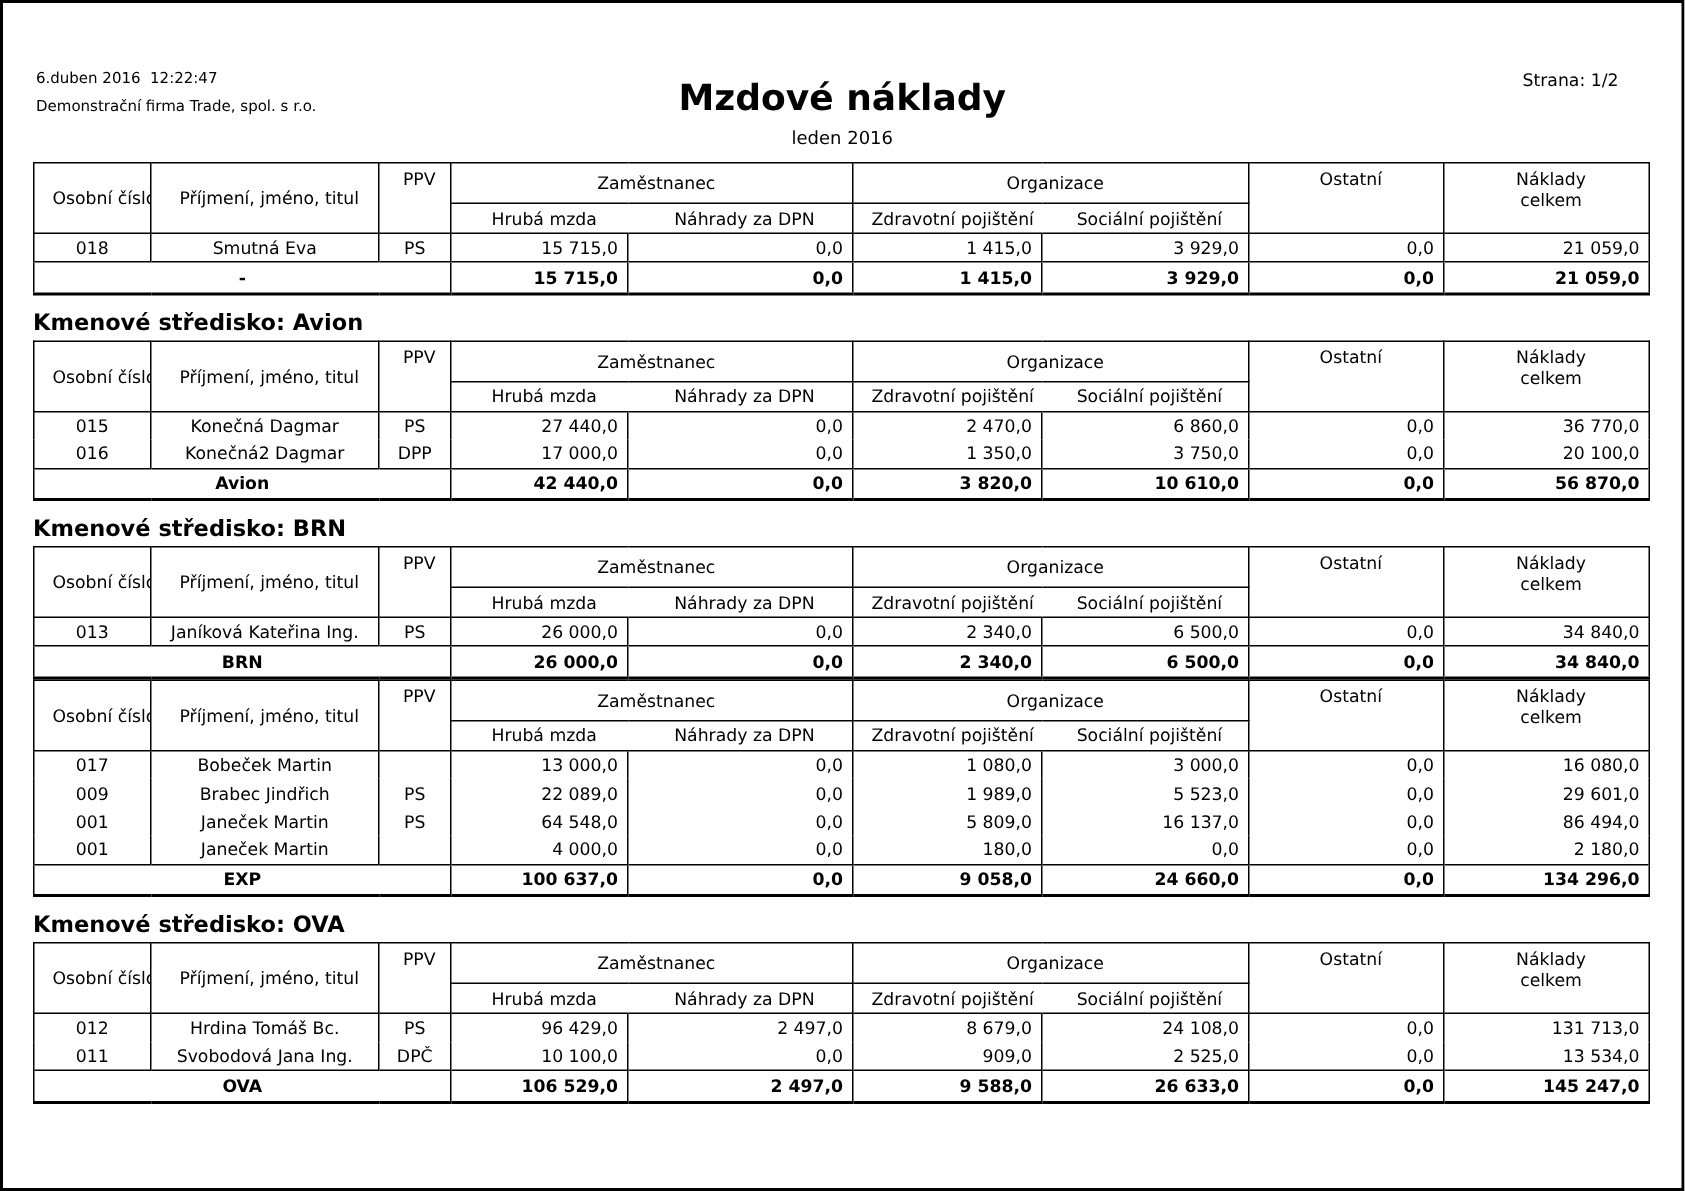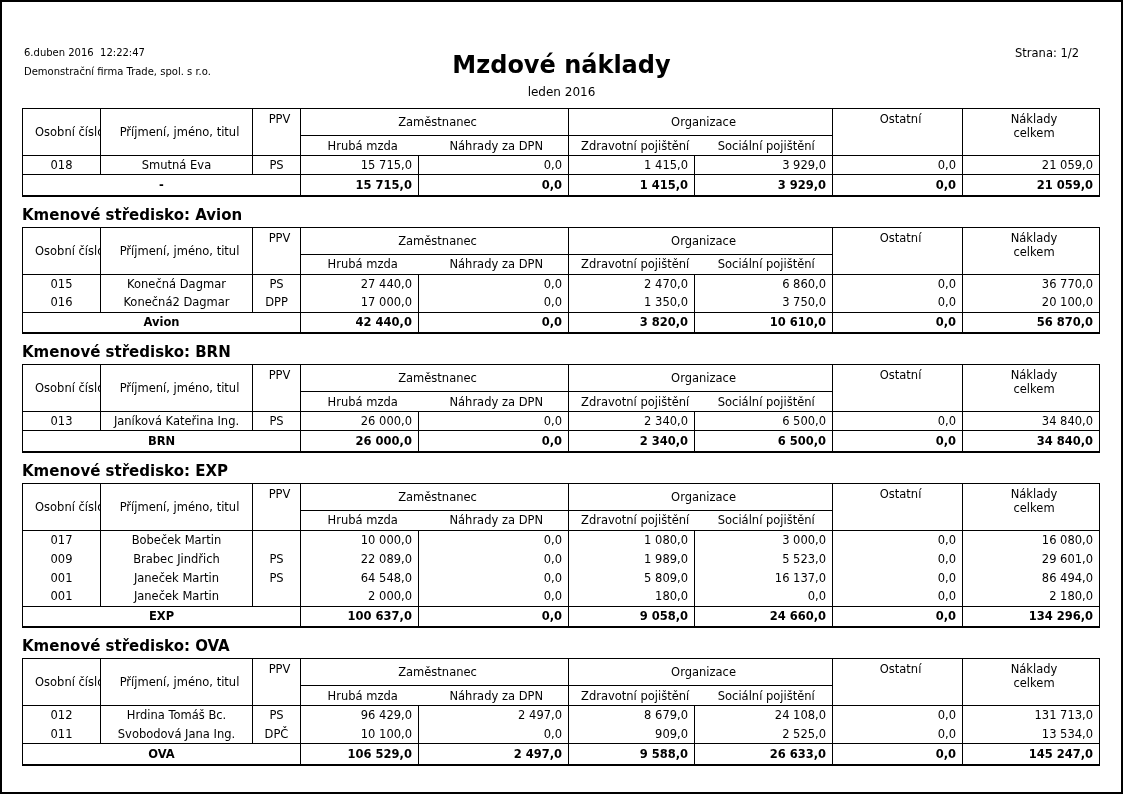--- a/index.html
+++ b/index.html
@@ -234,21 +234,20 @@
           <td class="num">2 340,0</td>
           <td class="num">6 500,0</td>
           <td class="num">0,0</td>
           <td class="num">34 840,0</td>
         </tr>
       </tfoot>
     </table>
   </div>
 
   <div class="cost-center">
-    <div class="section-title">Kmenové středisko: EXP</div>
     <table class="report-table">
       <colgroup>
         <col style="width:78px">
             <col style="width:152px">
             <col style="width:48px">
         <col style="width:118px">
             <col style="width:150px">
             <col style="width:126px">
         <col style="width:138px">
             <col style="width:130px">
@@ -269,21 +268,21 @@
           <th class="ta-c no-l">Náhrady za DPN</th>
           <th class="ta-c no-r">Zdravotní pojištění</th>
           <th class="ta-c no-l">Sociální pojištění</th>
         </tr>
       </thead>
       <tbody>
             <tr>
               <td class="ta-l">017</td>
               <td class="ta-l">Bobeček Martin</td>
               <td class="ta-c"></td>
-              <td class="num">10 000,0</td>
+              <td class="num">13 000,0</td>
               <td class="num">0,0</td>
               <td class="num">1 080,0</td>
               <td class="num">3 000,0</td>
               <td class="num">0,0</td>
               <td class="num">16 080,0</td>
             </tr>
             <tr>
               <td class="ta-l">009</td>
               <td class="ta-l">Brabec Jindřich</td>
               <td class="ta-c">PS</td>
@@ -302,21 +301,21 @@
               <td class="num">0,0</td>
               <td class="num">5 809,0</td>
               <td class="num">16 137,0</td>
               <td class="num">0,0</td>
               <td class="num">86 494,0</td>
             </tr>
             <tr>
               <td class="ta-l">001</td>
               <td class="ta-l">Janeček Martin</td>
               <td class="ta-c"></td>
-              <td class="num">2 000,0</td>
+              <td class="num">4 000,0</td>
               <td class="num">0,0</td>
               <td class="num">180,0</td>
               <td class="num">0,0</td>
               <td class="num">0,0</td>
               <td class="num">2 180,0</td>
             </tr>
           </tbody>
       <tfoot>
         <tr class="total-row">
           <td colspan="3" class="ta-l">EXP</td>

